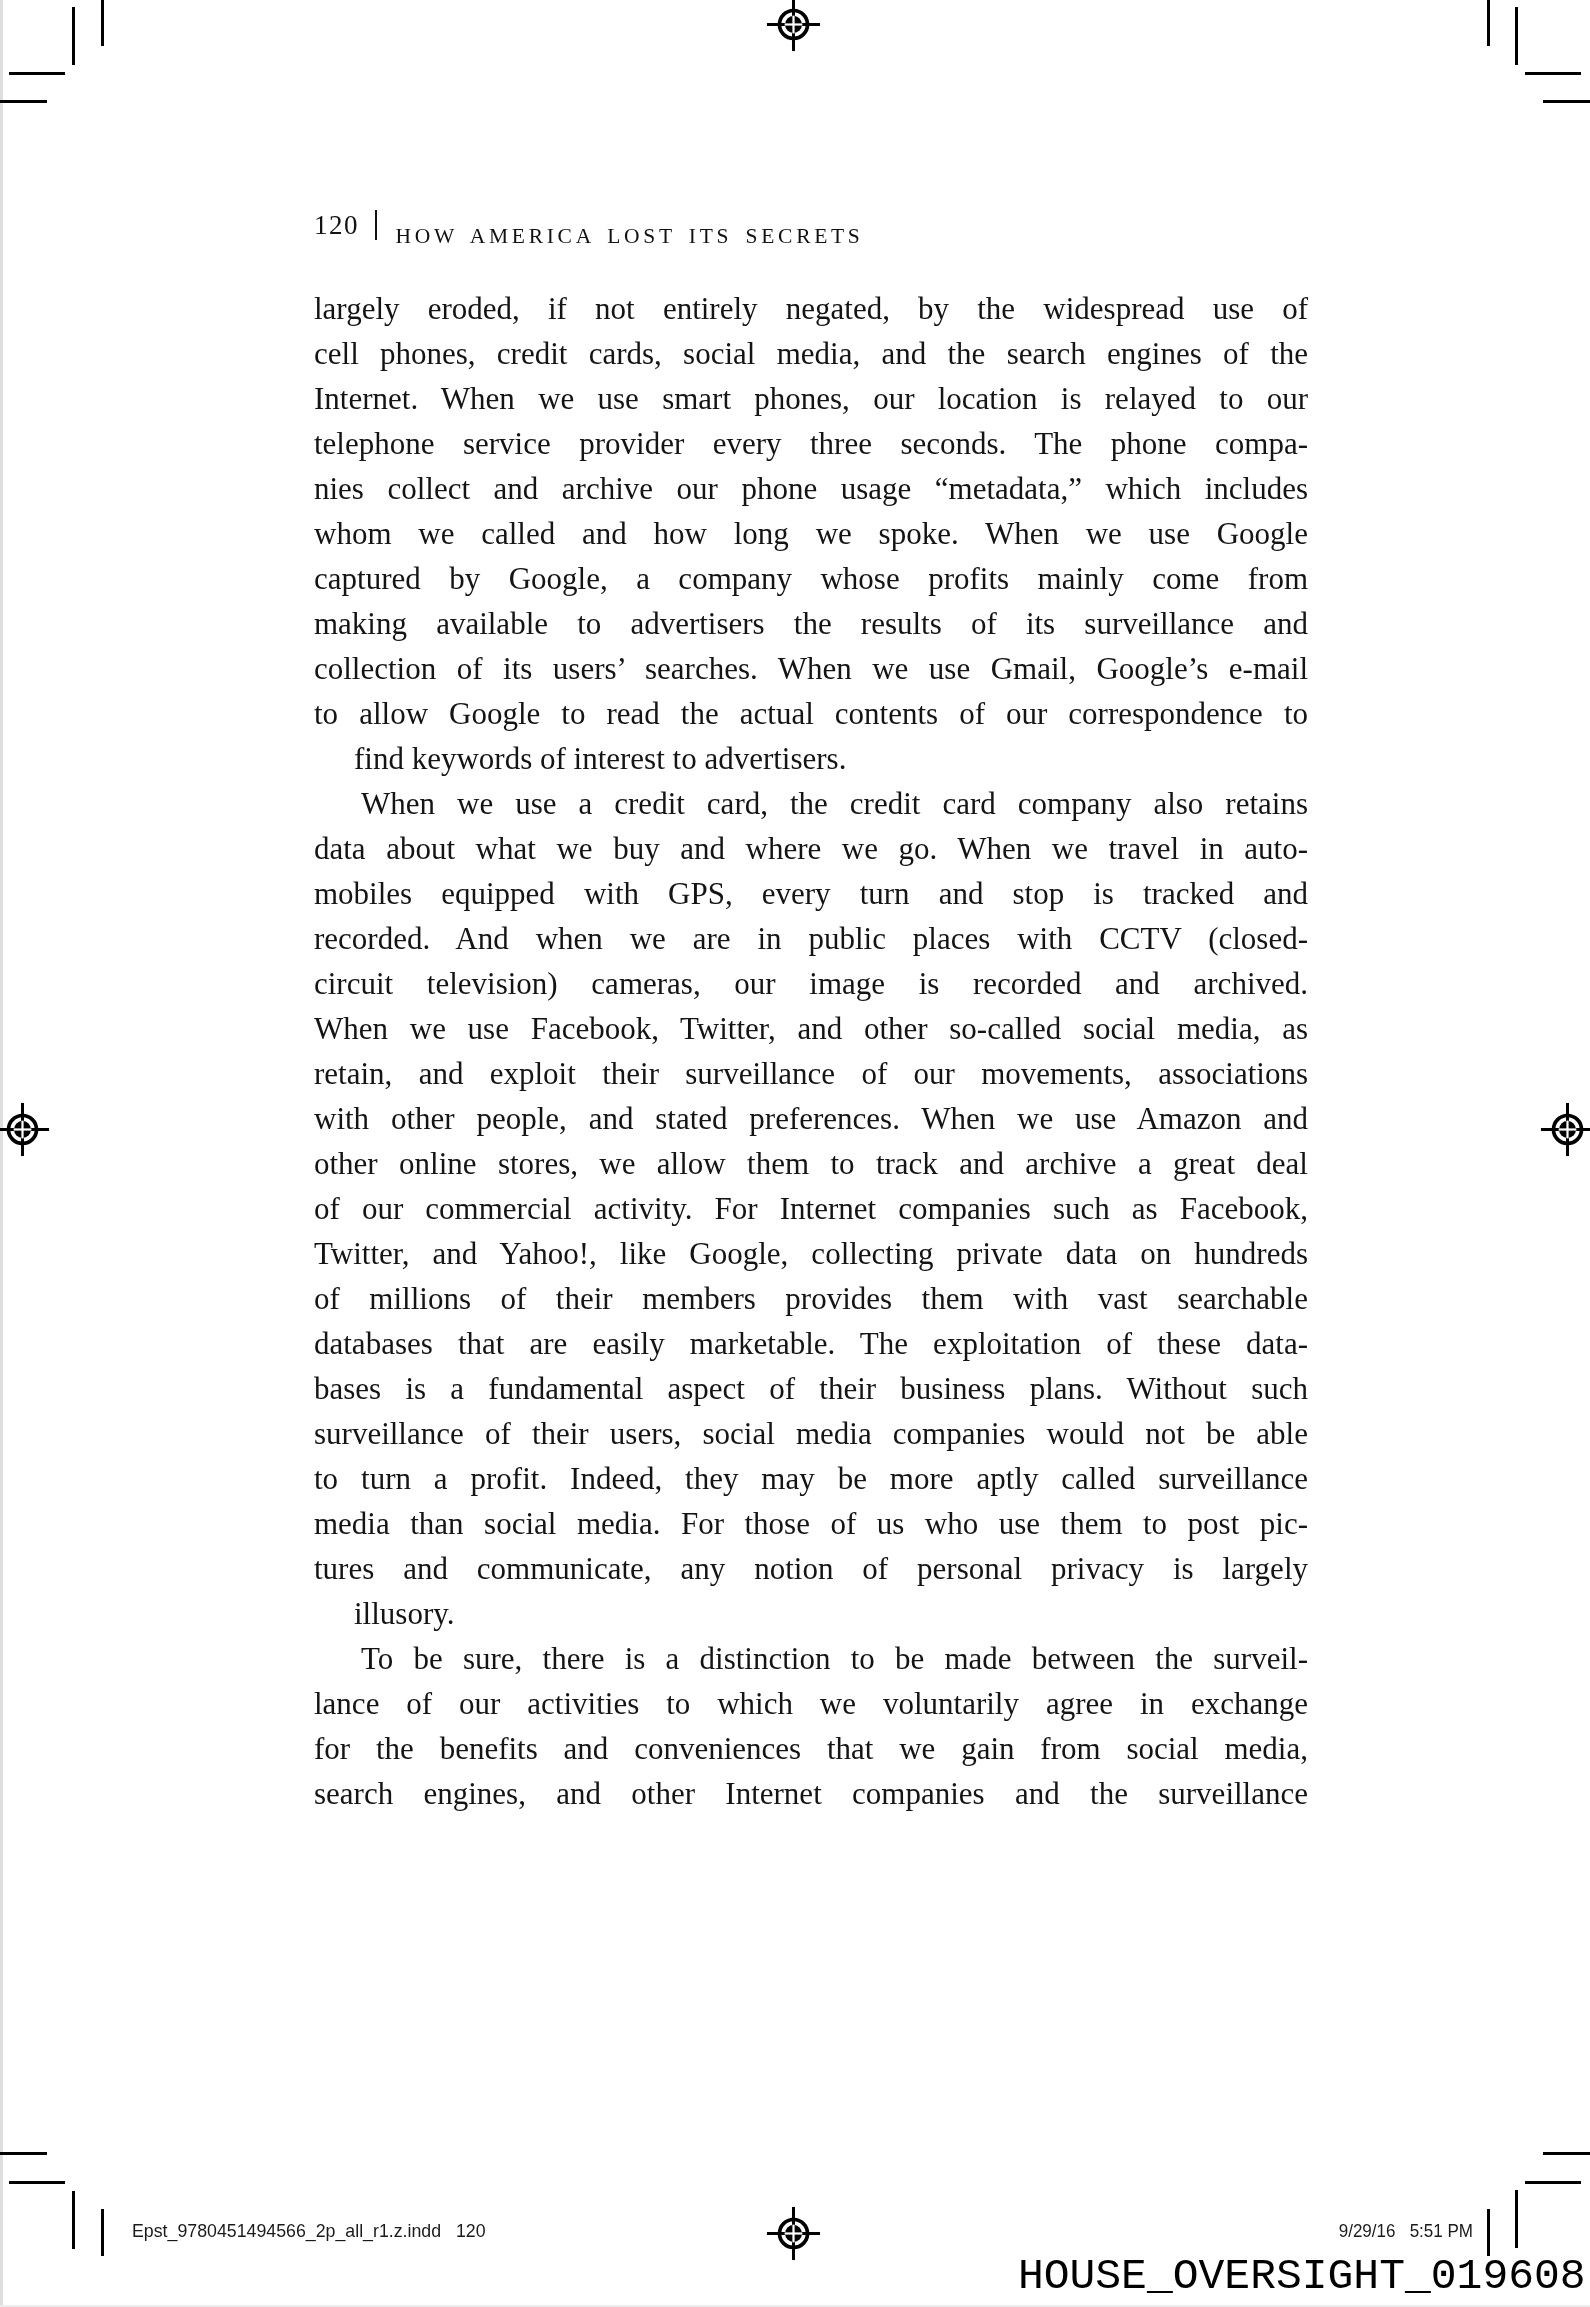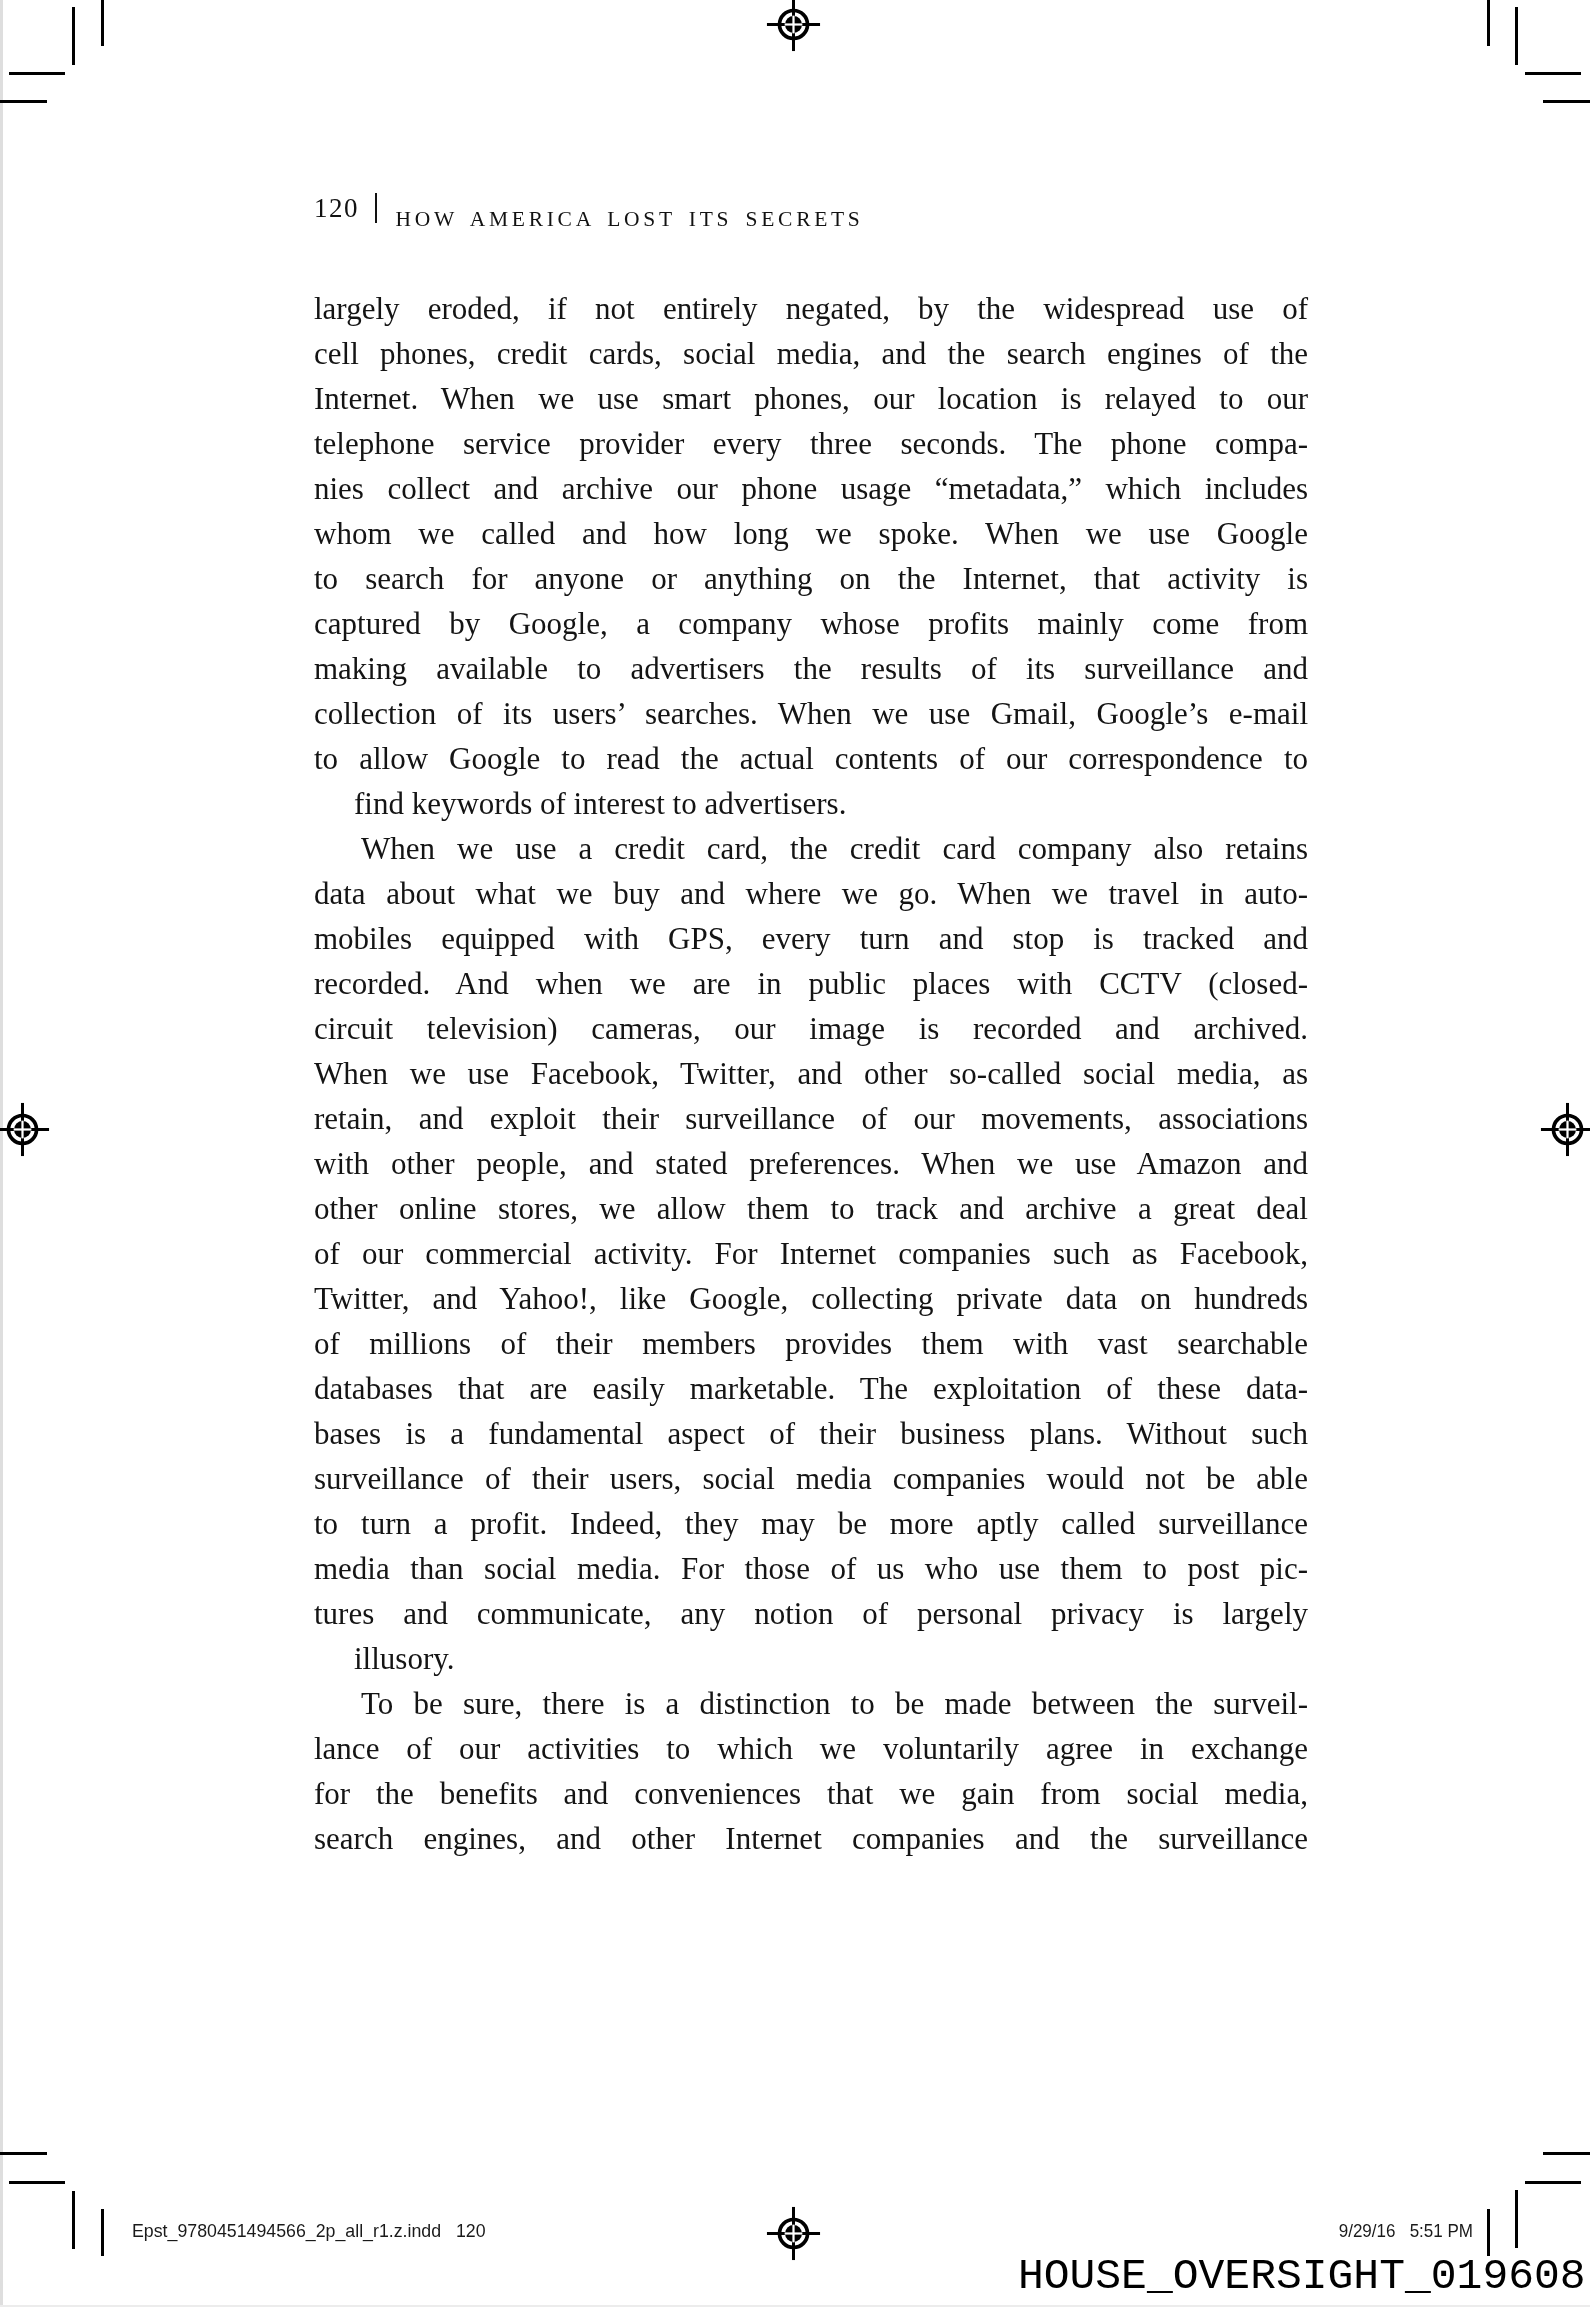--- a/index.html
+++ b/index.html
@@ -10,21 +10,21 @@
     overflow:hidden;
     font-family:"Liberation Serif", serif;
     color:#121212;
   }
   
   .scan-edge-left{position:absolute;left:0;top:0;width:3px;height:2307px;background:#dedede;}
   .scan-edge-bottom{position:absolute;left:0;top:2305px;width:1590px;height:2.2px;background:#ececec;}
 
   
   .header{
-    position:absolute;left:314px;top:191px;height:34px;
+    position:absolute;left:314px;top:208px;height:34px;
     display:flex;align-items:center;
   }
   .folio{font-size:27px;letter-spacing:1.5px;}
   .head-divider{width:2.2px;height:30px;background:#121212;margin:0 18px 0 16.3px;}
   .running-title{font-size:21.5px;letter-spacing:3.7px;word-spacing:4.4px;margin-top:23px;}
 
   
   .body-block{
     position:absolute;left:314px;top:286px;width:994px;
   }
@@ -132,21 +132,20 @@
     <span class="running-title">HOW AMERICA LOST ITS SECRETS</span>
   </div>
 
   <div class="body-block">
     <div class="line">largely eroded, if not entirely negated, by the widespread use of</div>
     <div class="line">cell phones, credit cards, social media, and the search engines of the</div>
     <div class="line">Internet. When we use smart phones, our location is relayed to our</div>
     <div class="line">telephone service provider every three seconds. The phone compa-</div>
     <div class="line">nies collect and archive our phone usage “metadata,” which includes</div>
     <div class="line">whom we called and how long we spoke. When we use Google</div>
-    <div class="line">to search for anyone or anything on the Internet, that activity is</div>
     <div class="line">captured by Google, a company whose profits mainly come from</div>
     <div class="line">making available to advertisers the results of its surveillance and</div>
     <div class="line">collection of its users’ searches. When we use Gmail, Google’s e-mail</div>
     <div class="line">to allow Google to read the actual contents of our correspondence to</div>
     <div class="line rag">find keywords of interest to advertisers.</div>
     <div class="line indent">When we use a credit card, the credit card company also retains</div>
     <div class="line">data about what we buy and where we go. When we travel in auto-</div>
     <div class="line">mobiles equipped with GPS, every turn and stop is tracked and</div>
     <div class="line">recorded. And when we are in public places with CCTV (closed-</div>
     <div class="line">circuit television) cameras, our image is recorded and archived.</div>

